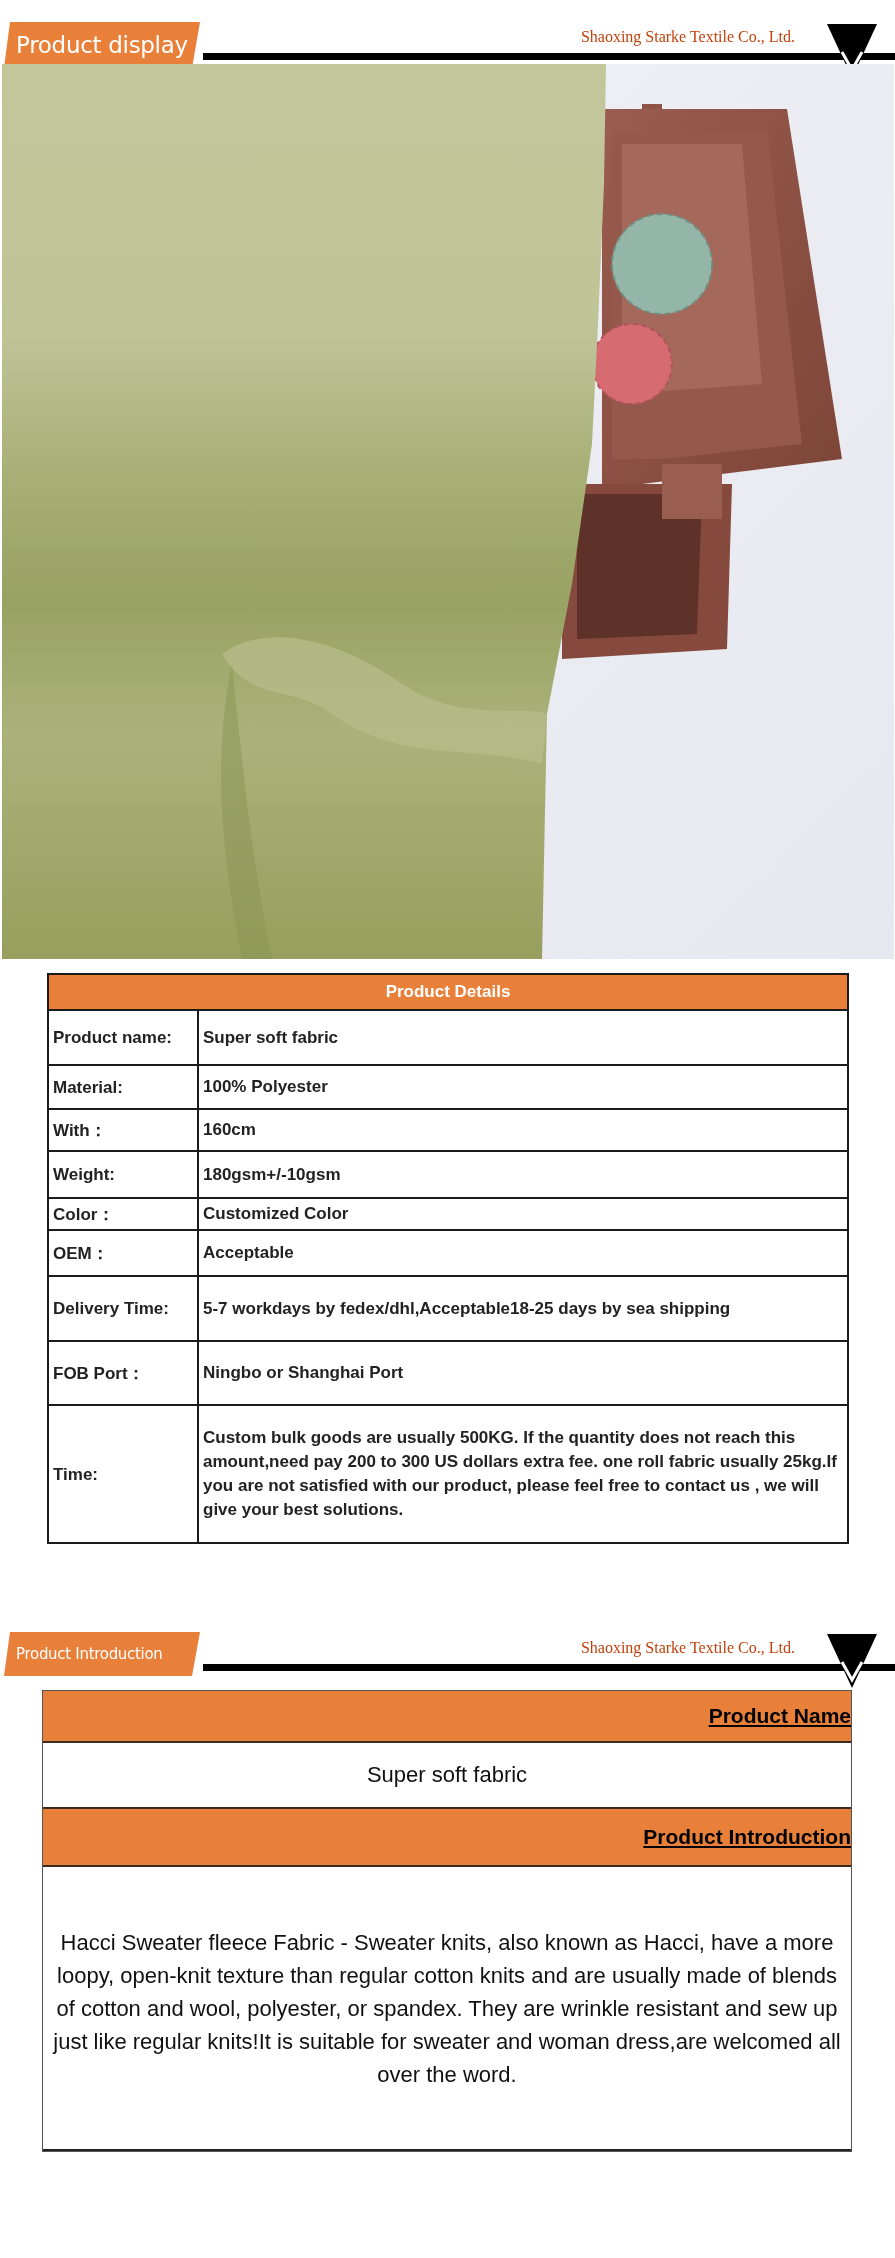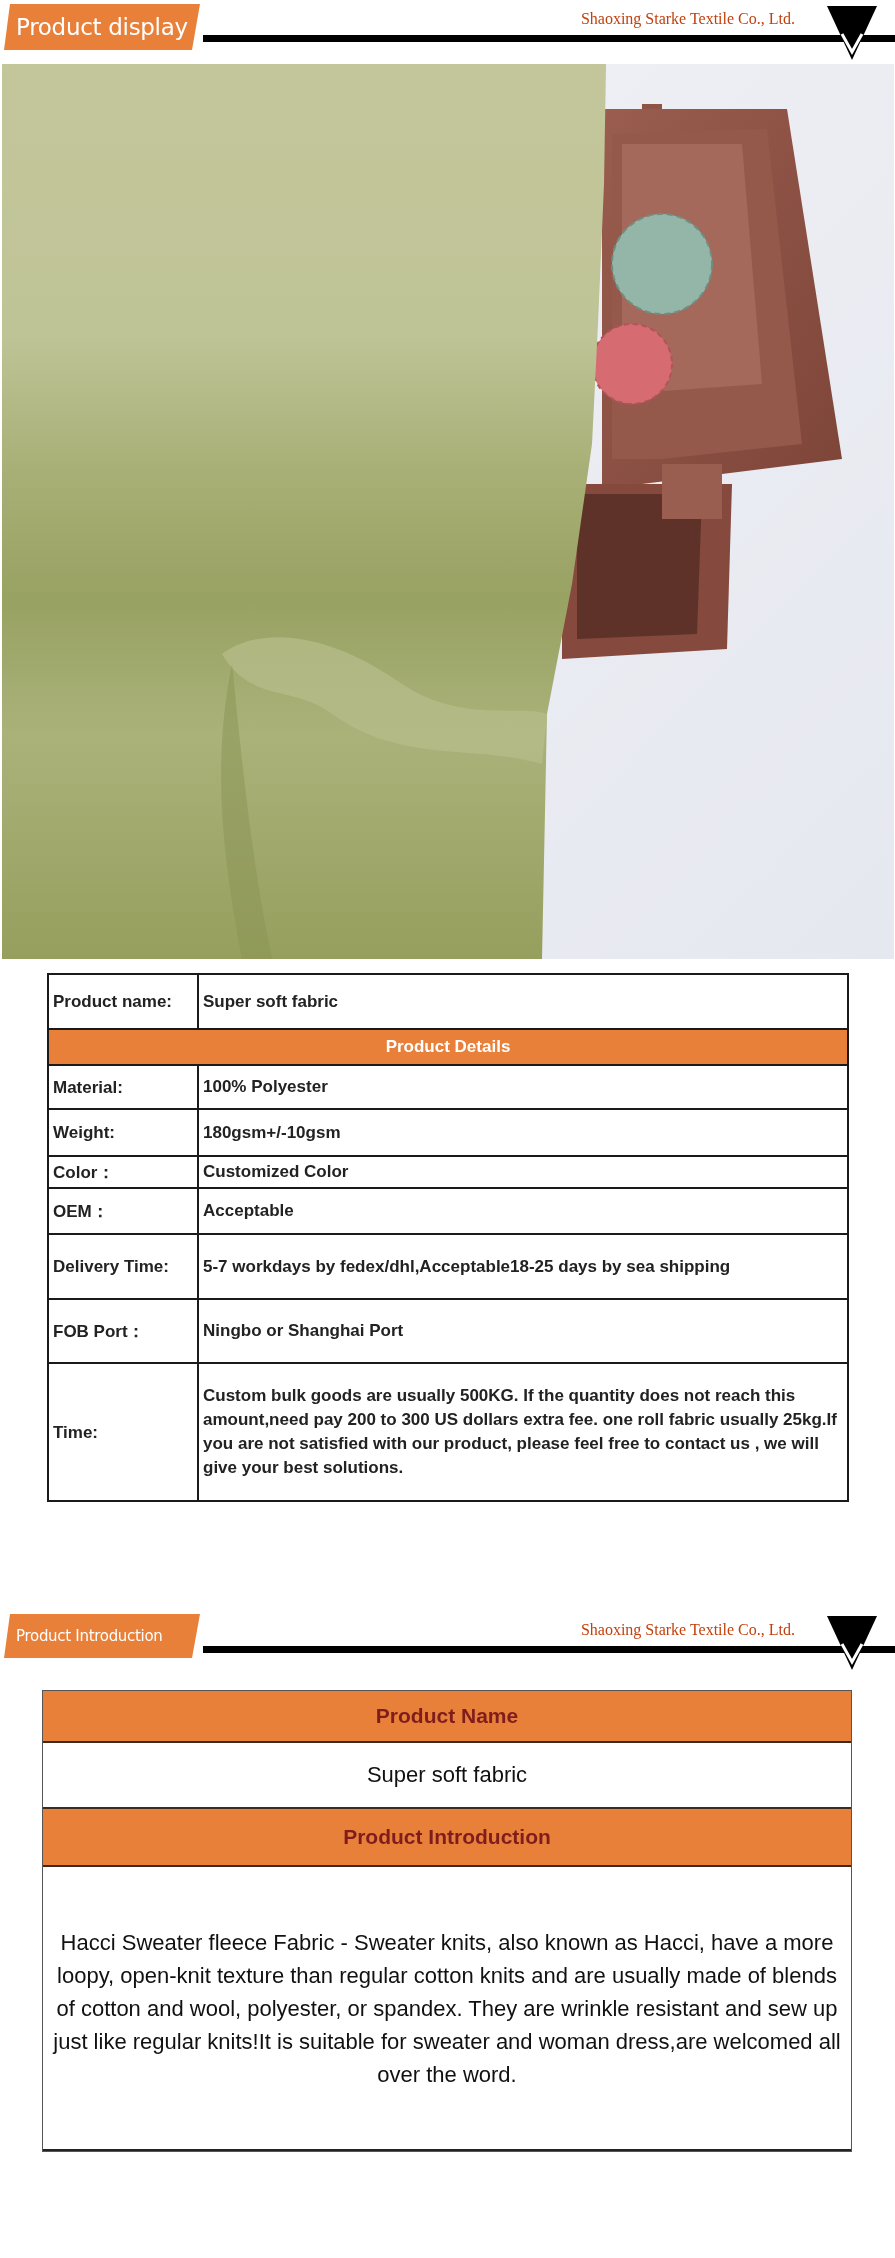--- a/index.html
+++ b/index.html
@@ -1,19 +1,19 @@
 <!DOCTYPE html>
 <html><head>
 <meta charset="utf-8">
 <style>
   html, body { margin: 0; padding: 0; background: #ffffff; }
   body { width: 895px; height: 2258px; position: relative; overflow: hidden; font-family: "Liberation Sans", sans-serif; color: #1a1a1a; }
 
   
-  .banner { position: absolute; left: 0; width: 895px; height: 62px; }
+  .banner { position: absolute; left: 0; width: 895px; height: 62px; margin-top: 18px; }
   .banner .tag {
     position: absolute; left: 4px; top: 4px; height: 46px; width: 196px;
     background: #e8803a;
     clip-path: polygon(6px 0, 100% 0, calc(100% - 8px) 100%, 0 100%);
     color: #fff; font-family: "DejaVu Sans", sans-serif; font-size: 23px; line-height: 46px;
     padding-left: 12px; box-sizing: border-box; white-space: nowrap; letter-spacing: -0.3px;
   }
   .banner .tag.small { font-size: 15px; height: 44px; line-height: 44px; top: 14px; }
   .banner .rule { position: absolute; left: 203px; right: 0; height: 7px; background: #000; }
   .banner .company { position: absolute; right: 100px; font-family: "Liberation Serif", serif; font-size: 16px; color: #c2410c; white-space: nowrap; }
@@ -35,21 +35,21 @@
   
   .details { position: absolute; left: 47px; top: 973px; width: 802px; border-collapse: collapse; }
   .details td, .details th { border: 2px solid #1a1a1a; }
   .details th { background: #e8803a; color: #fff; font-size: 17px; font-weight: bold; height: 34px; text-align: center; padding: 0; }
   .details td { font-size: 17px; font-weight: bold; color: #222; padding: 2px 4px; vertical-align: middle; line-height: 21px; }
   .details td.k { width: 140px; }
   .details td.v { line-height: 26px; }
 
   
   .intro { position: absolute; left: 42px; top: 1690px; width: 810px; border: 1.5px solid #555; box-sizing: border-box; }
-  .intro .hdr { background: #e8803a; color: #7f1d1d; font-weight: bold; font-size: 21px; text-align: center; border-bottom: 2px solid #3a2a20; }
+  .intro .hdr { background: #e8803a; color: #000000; font-weight: bold; font-size: 21px; text-align: right; border-bottom: 2px solid #3a2a20; text-decoration: underline; }
   .intro .name { text-align: center; font-size: 22px; height: 64px; line-height: 64px; border-bottom: 2px solid #3a2a20; color: #111; }
   .intro .body { height: 284px; display: flex; align-items: center; justify-content: center; text-align: center; font-size: 22px; line-height: 33px; padding: 0 4px; box-sizing: border-box; color: #111; border-bottom: 2px solid #222; }
 </style>
 </head>
 <body>
 
 <div class="banner" id="banner1">
   <div class="tag">Product display</div>
   <div class="rule"></div>
   <div class="company">Shaoxing Starke Textile Co., Ltd.</div>
@@ -96,30 +96,34 @@
     <circle cx="630" cy="300" r="40" fill="none" stroke="#b2525a" stroke-width="2" stroke-dasharray="5 4"></circle>
 
     <path d="M0,0 L604,0 L602,120 L596,260 L590,380 L570,520 L545,650 L540,895 L0,895 Z" fill="url(#fab)"></path>
     <path d="M220,590 C260,560 330,570 400,620 C460,660 520,640 545,650 L540,700 C470,680 400,700 330,650 C290,620 250,640 220,590 Z" fill="#b8be8c" opacity="0.7"></path>
     <path d="M230,600 C240,700 250,800 270,895 L240,895 C220,790 210,700 230,600 Z" fill="#8a9354" opacity="0.5"></path>
   </svg>
 </div>
 
 <table class="details">
   <tbody>
-      <tr style="height:55px">
+      <tr>
+    <th colspan="2">Product Details</th>
+  </tr>
+  <tr style="height:55px">
     <td class="k">Product name:</td>
     <td class="v">Super soft fabric</td>
-  </tr>
-  <tr>
-    <th colspan="2">Product Details</th>
   </tr>
   <tr style="height:44px">
     <td class="k">Material:</td>
     <td class="v">100% Polyester</td>
+  </tr>
+  <tr style="height:42px">
+    <td class="k">With：</td>
+    <td class="v">160cm</td>
   </tr>
   <tr style="height:47px">
     <td class="k">Weight:</td>
     <td class="v">180gsm+/-10gsm</td>
   </tr>
   <tr style="height:28px">
     <td class="k">Color：</td>
     <td class="v">Customized Color</td>
   </tr>
   <tr style="height:46px">

